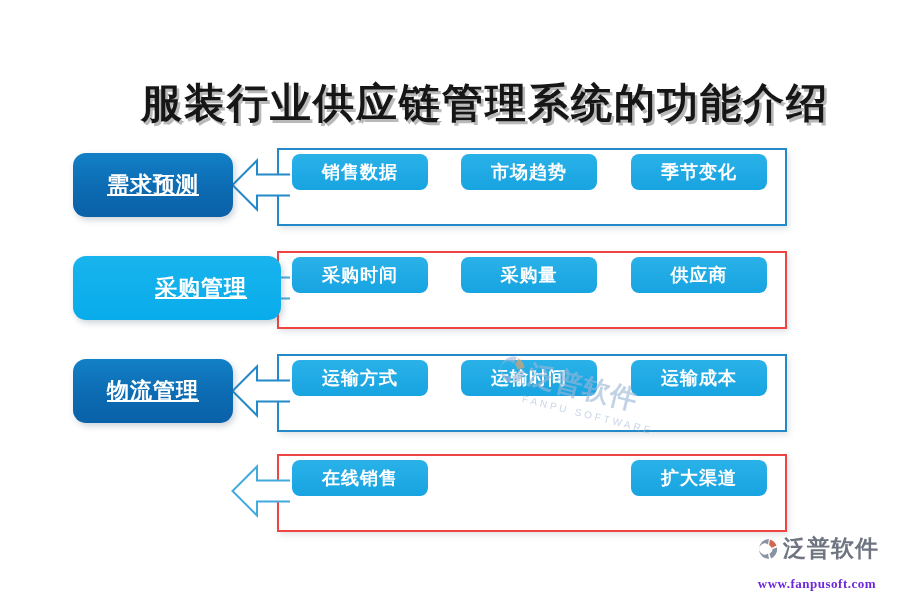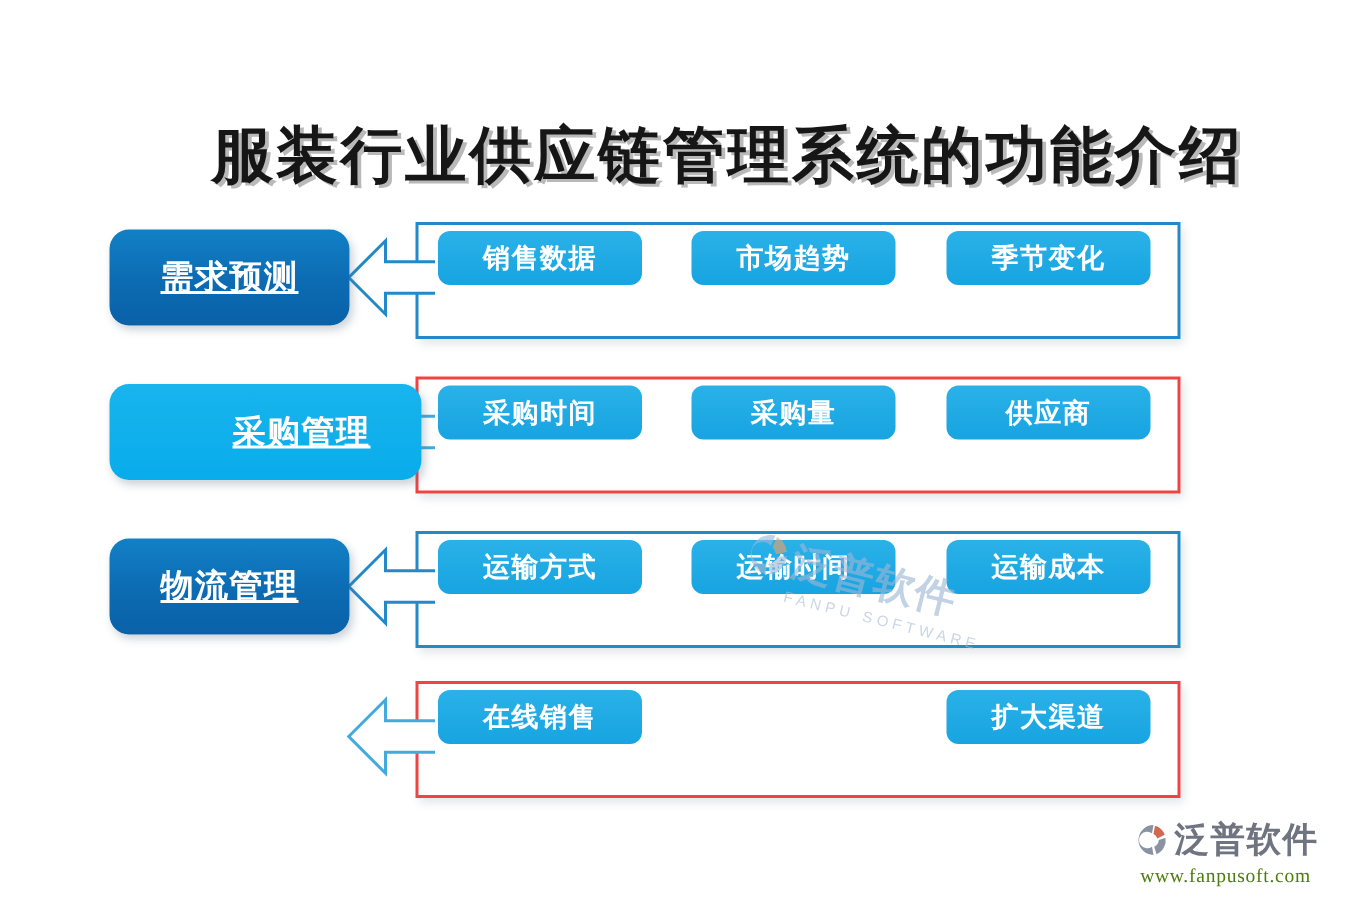--- a/index.html
+++ b/index.html
@@ -55,21 +55,21 @@
   }
   .wm-line1{display:flex;align-items:center;gap:2px;}
   .wm-brand{font-size:27px;font-weight:bold;color:#9db7d6;letter-spacing:1px;white-space:nowrap;}
   .wm-sub{font-size:10px;color:#a9bdd6;letter-spacing:3px;margin:2px 0 0 34px;white-space:nowrap;
           font-family:"Liberation Sans","DejaVu Sans",sans-serif;}
 
   
   .footer{position:absolute;right:8px;bottom:8px;width:150px;text-align:center;}
   .footer-line1{display:flex;align-items:center;justify-content:center;gap:4px;}
   .footer-brand{font-size:23px;font-weight:bold;color:#6e7480;letter-spacing:1px;white-space:nowrap;}
-  .footer-url{font-size:13px;font-weight:normal;color:#4d7c0f;letter-spacing:.5px;margin-top:1px;white-space:nowrap;}
+  .footer-url{font-size:13px;font-weight:bold;color:#6d28d9;letter-spacing:.5px;margin-top:12px;white-space:nowrap;}
 </style>
 </head>
 <body>
 
 <div class="stage">
 
   <div class="title">服装行业供应链管理系统的功能介绍</div>
 
   <div class="row row1">
     <div class="panel dark-border">

